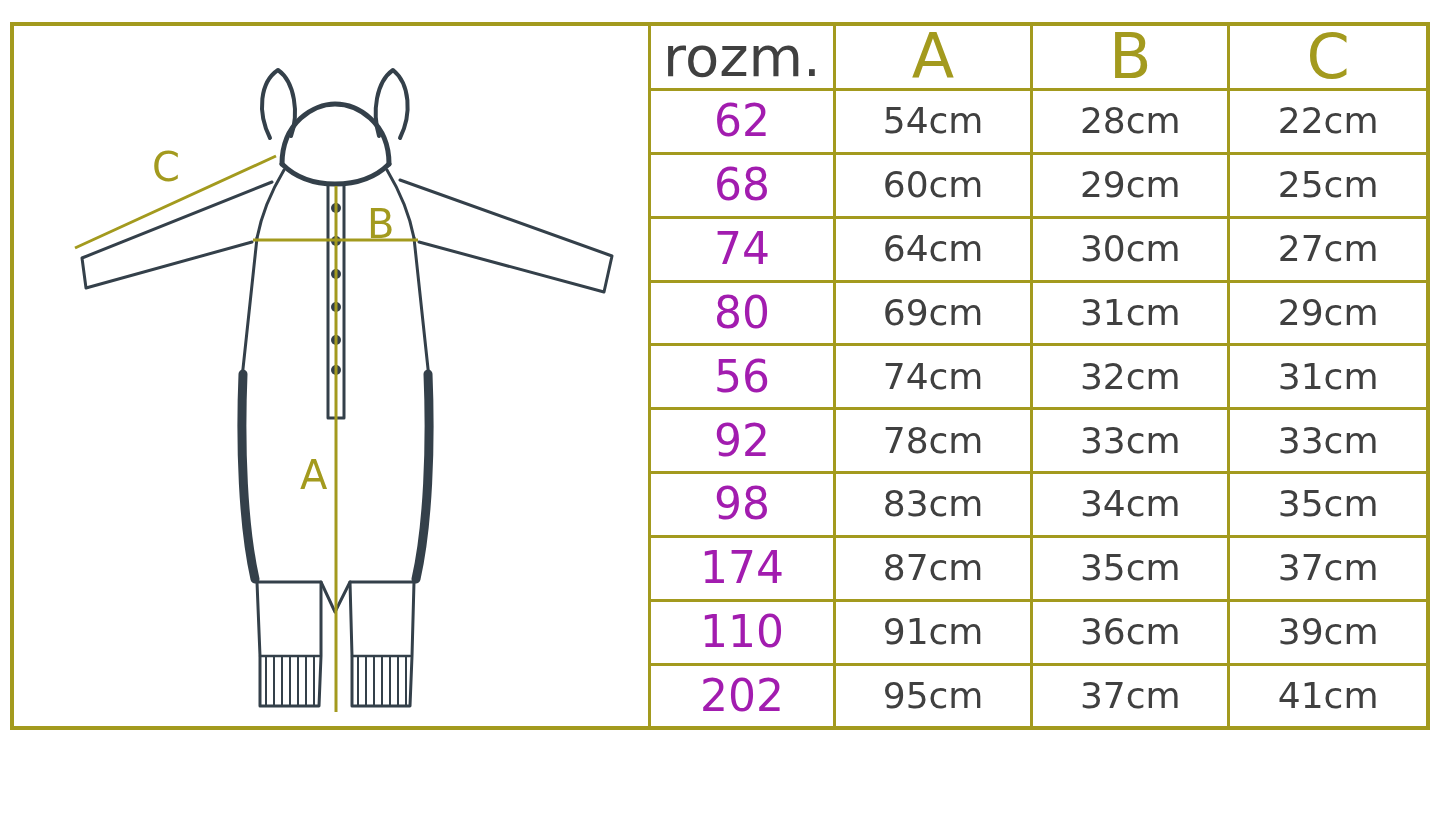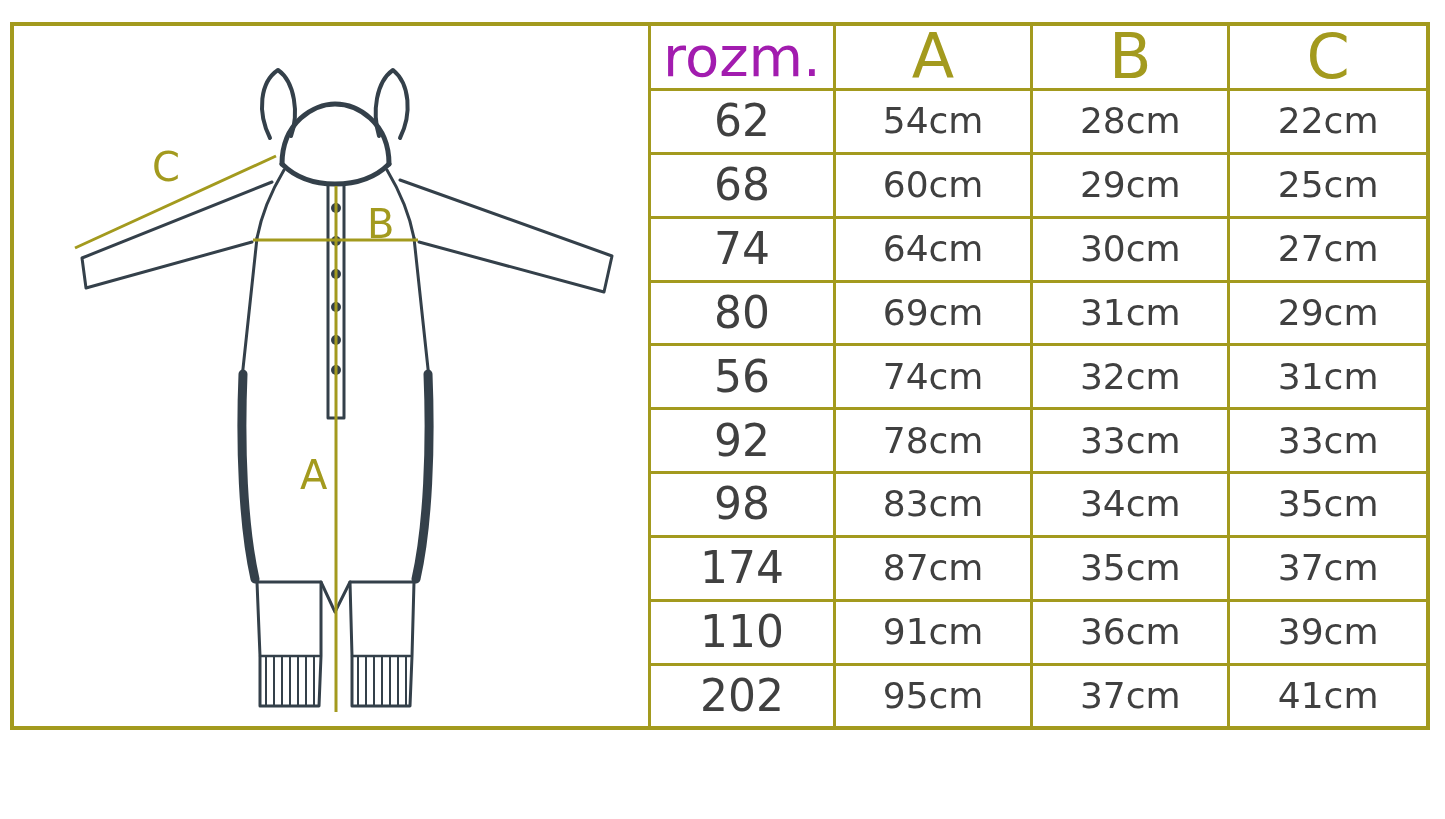--- a/index.html
+++ b/index.html
@@ -65,35 +65,35 @@
   table.size-table tr:last-child td {
     border-bottom: none;
   }
   table.size-table tr th:last-child,
   table.size-table tr td:last-child {
     border-right: none;
   }
   .hdr-label {
     font-family: "DejaVu Sans", sans-serif;
     font-size: 56px;
-    color: #a21caf;
+    color: #404040;
     font-weight: 400;
     line-height: 1;
   }
   .hdr-letter {
     font-family: "DejaVu Sans", sans-serif;
     font-size: 62px;
     color: #a39a1e;
     font-weight: 400;
     line-height: 1;
   }
   .size-cell {
     font-family: "DejaVu Sans", sans-serif;
     font-size: 44px;
-    color: #404040;
+    color: #a21caf;
     font-weight: 400;
     line-height: 1;
   }
   .meas-cell {
     font-family: "DejaVu Sans", sans-serif;
     font-size: 36px;
     color: #404040;
     font-weight: 400;
     line-height: 1;
   }

